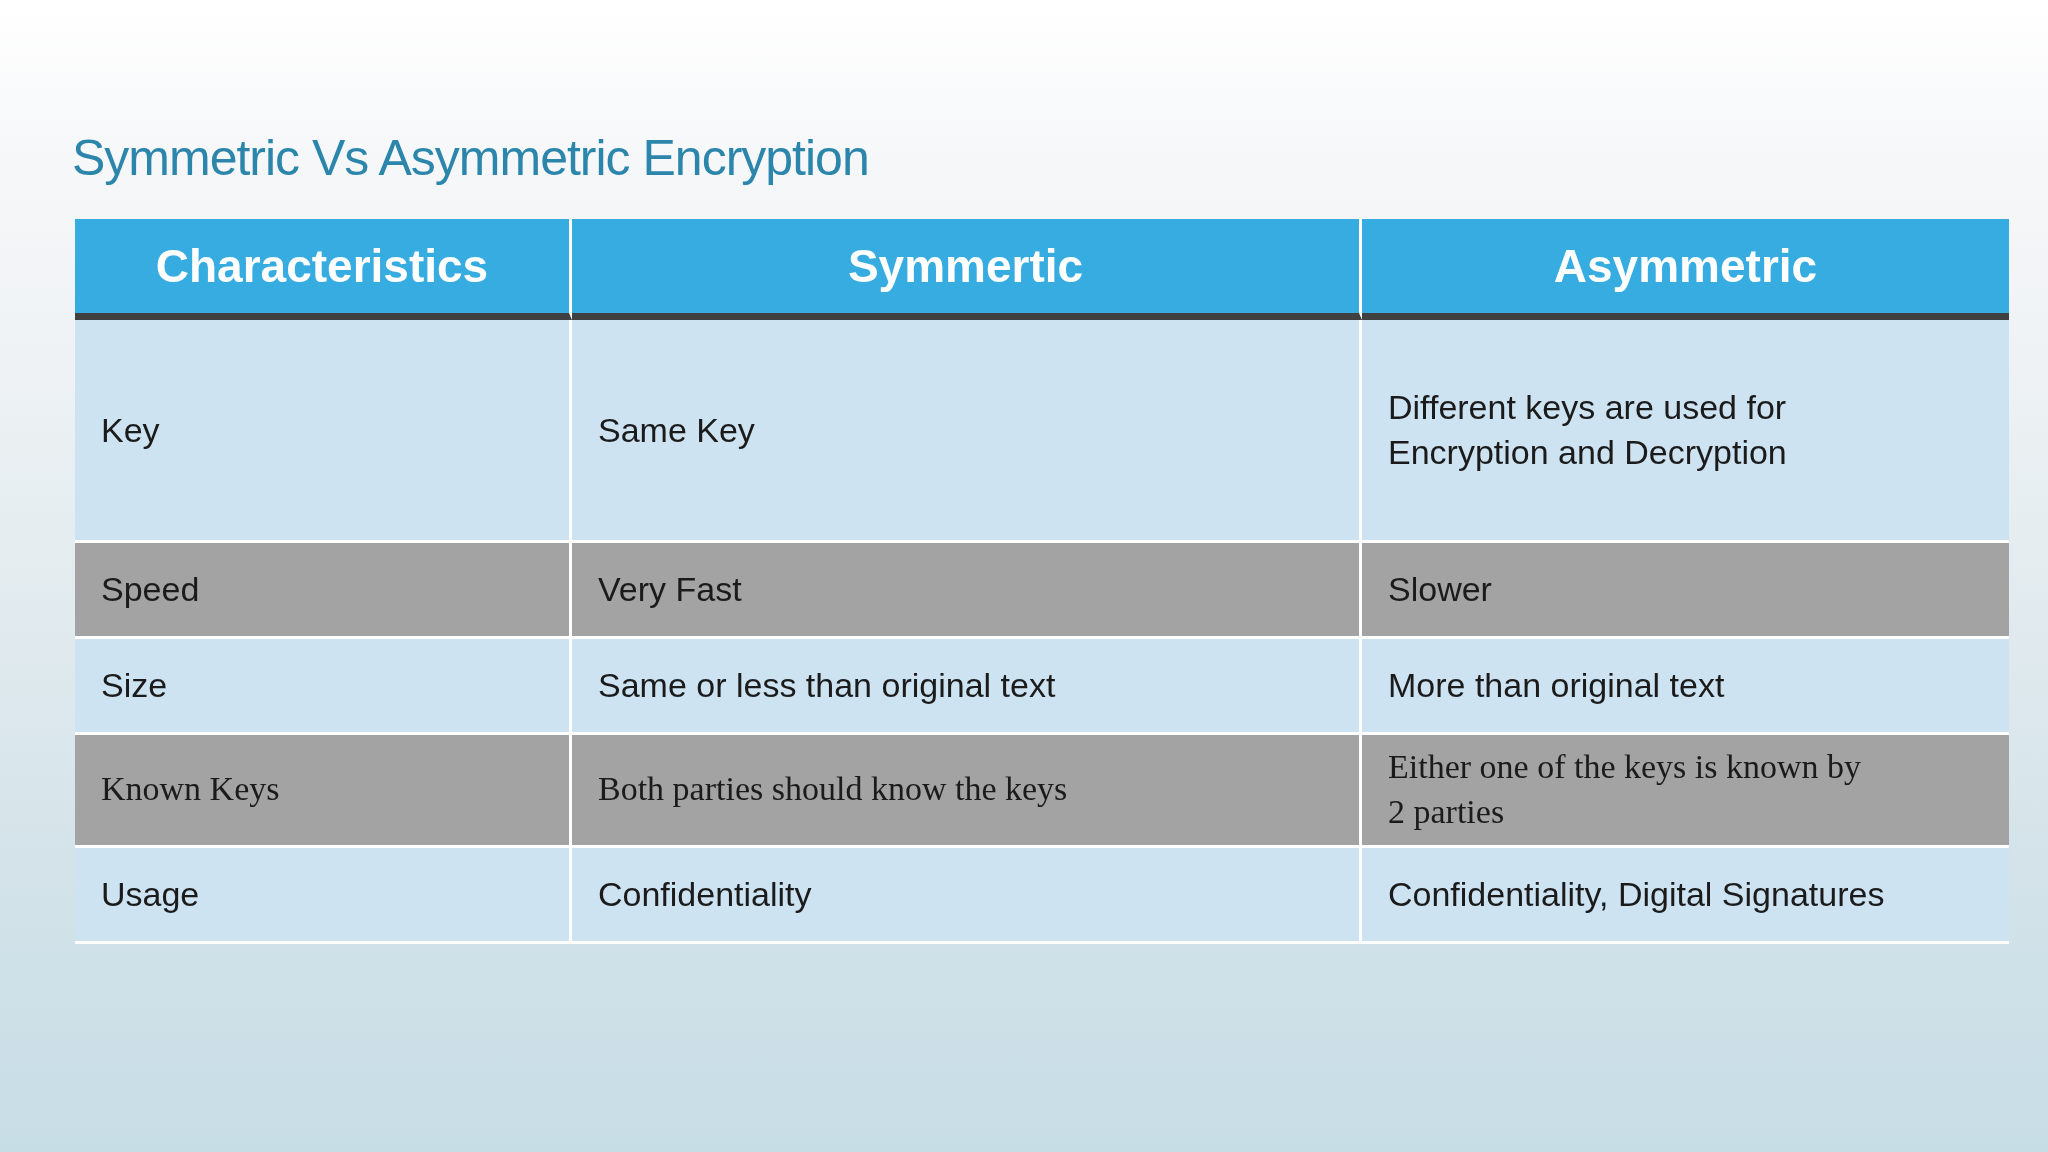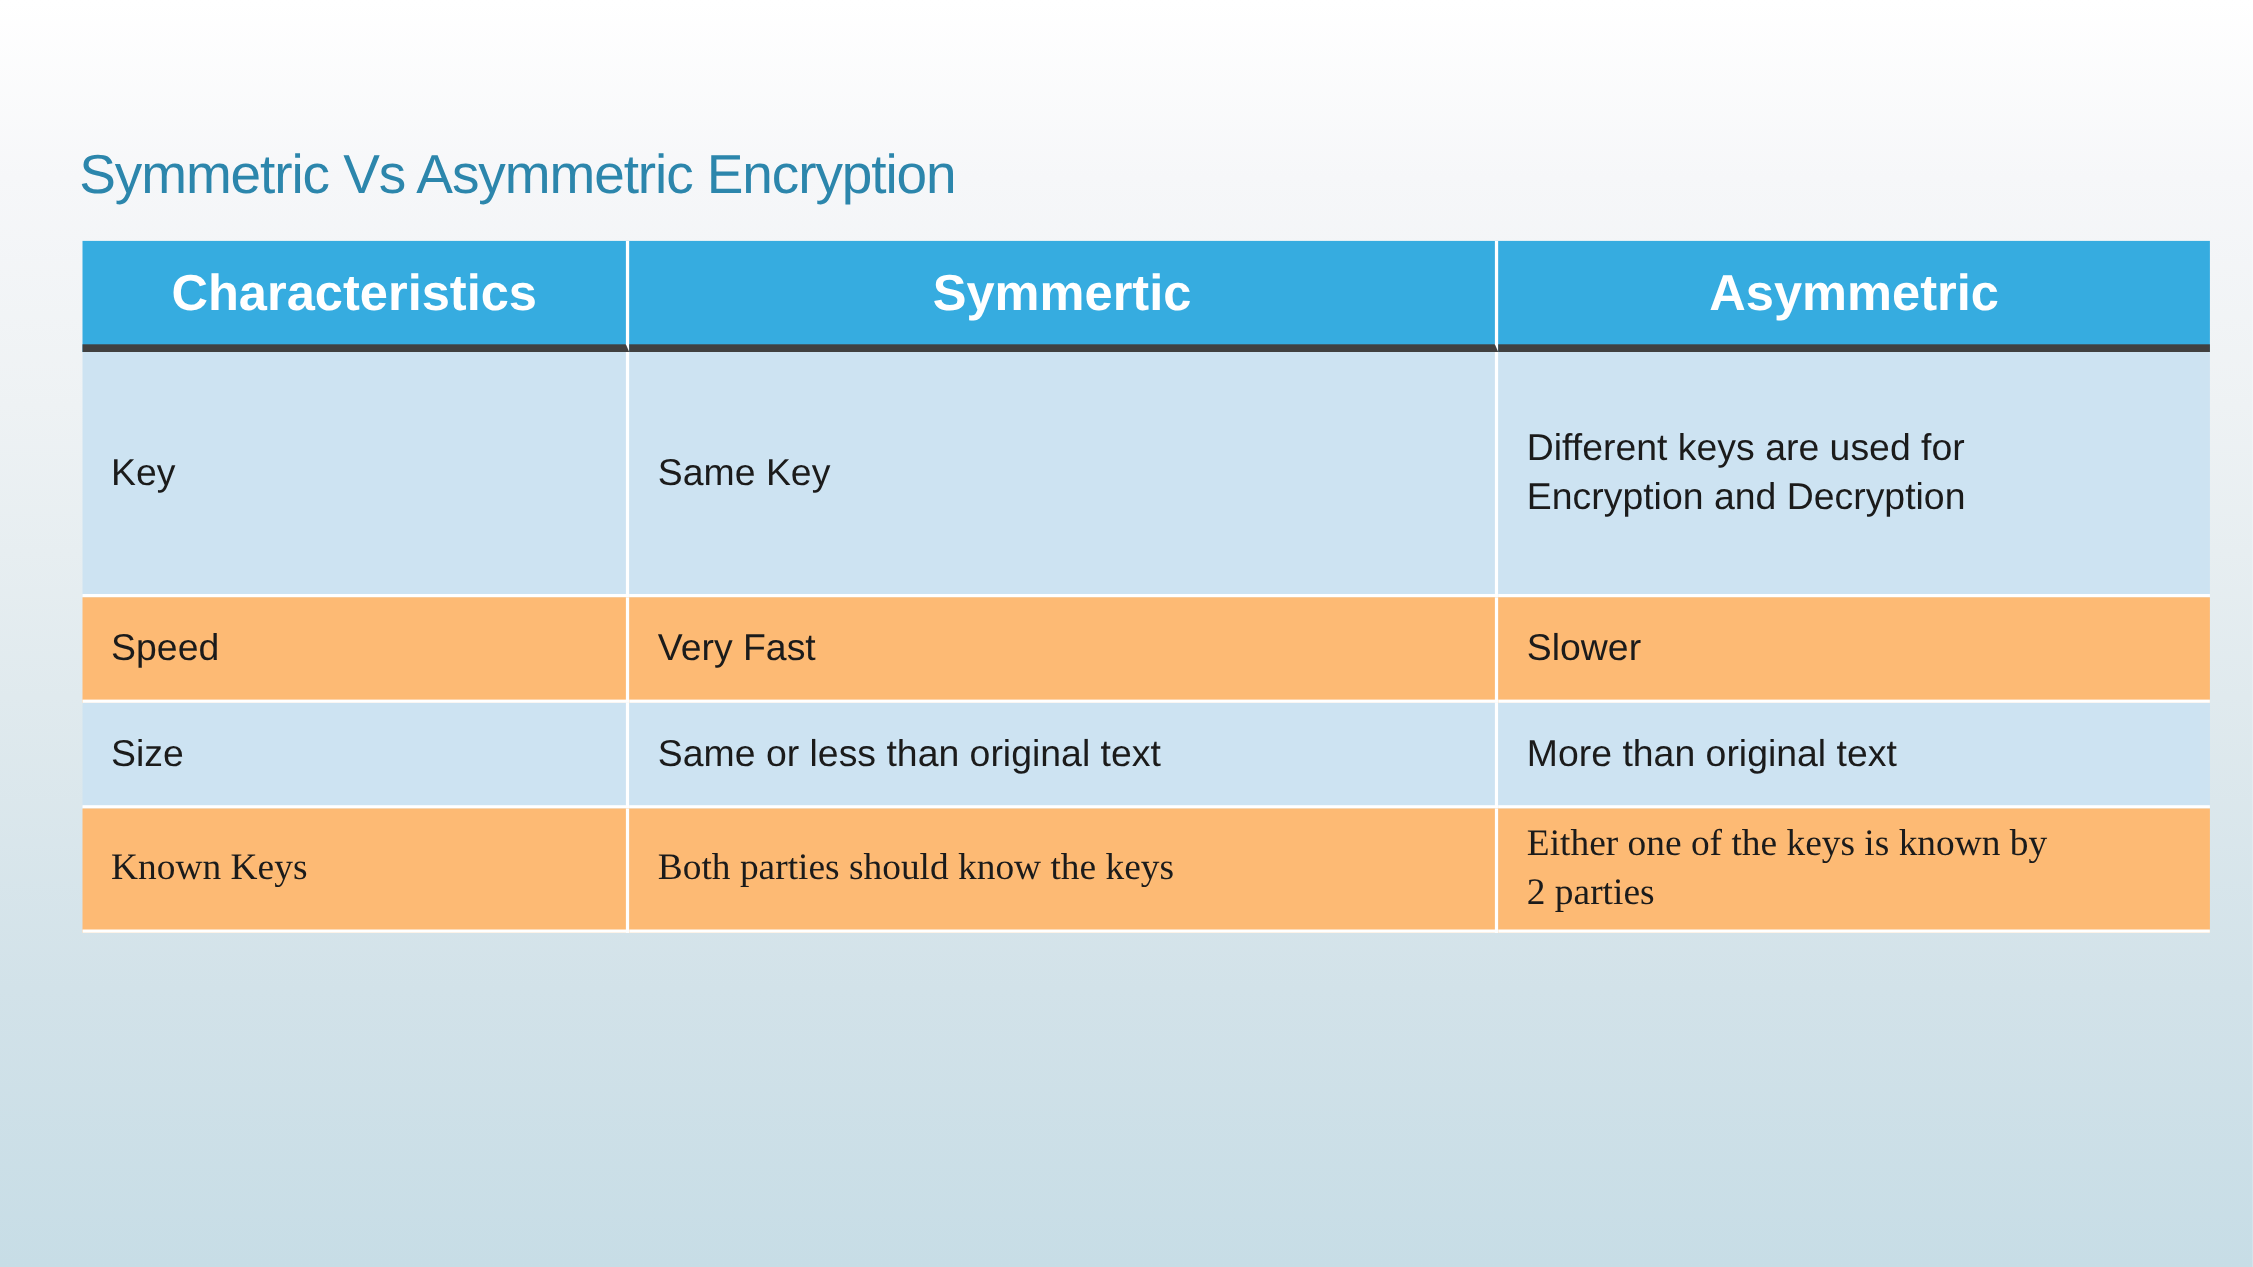--- a/index.html
+++ b/index.html
@@ -68,21 +68,21 @@
     text-align: left;
     vertical-align: middle;
     padding: 10px 26px;
     border-right: 3px solid #ffffff;
     border-bottom: 3px solid #ffffff;
     white-space: pre-line;
   }
   .compare-table td:last-child { border-right: none; }
 
   .row-odd  td { background: #cde3f2; }
-  .row-even td { background: #fdba74; }
+  .row-even td { background: #a3a3a3; }
 
   .row-h-tall   { height: 223px; }
   .row-h-normal { height: 96px;  }
   .row-h-mid    { height: 110px; font-family: Liberation Serif, serif; }
 </style>
 </head>
 <body>
 
 <h1 class="slide-title">Symmetric Vs Asymmetric Encryption</h1>
 
@@ -115,14 +115,19 @@
       <td>Size</td>
       <td>Same or less than original text</td>
       <td>More than original text</td>
     </tr>
     <tr class="row-even row-h-mid">
       <td>Known Keys</td>
       <td>Both parties should know the keys</td>
       <td>Either one of the keys is known by
 2 parties</td>
     </tr>
+    <tr class="row-odd row-h-normal">
+      <td>Usage</td>
+      <td>Confidentiality</td>
+      <td>Confidentiality, Digital Signatures</td>
+    </tr>
   </tbody>
 </table>
 
 </body></html>

